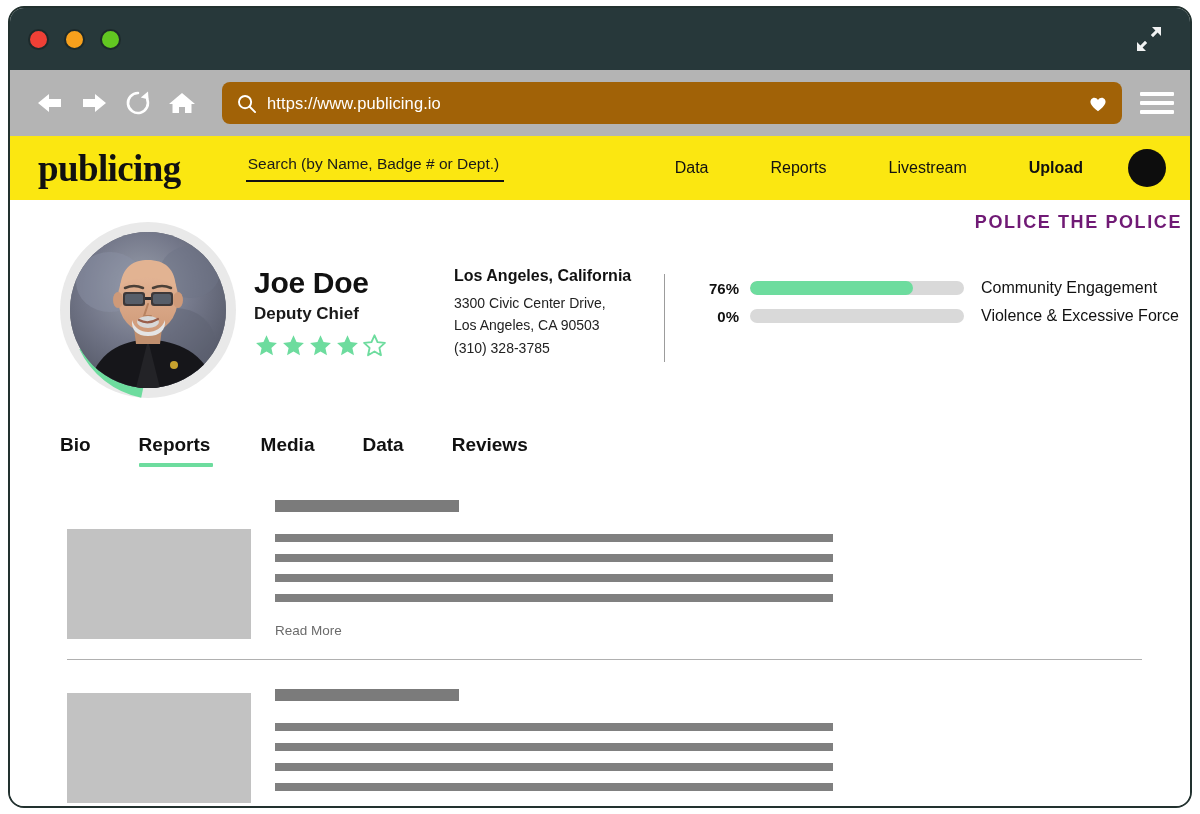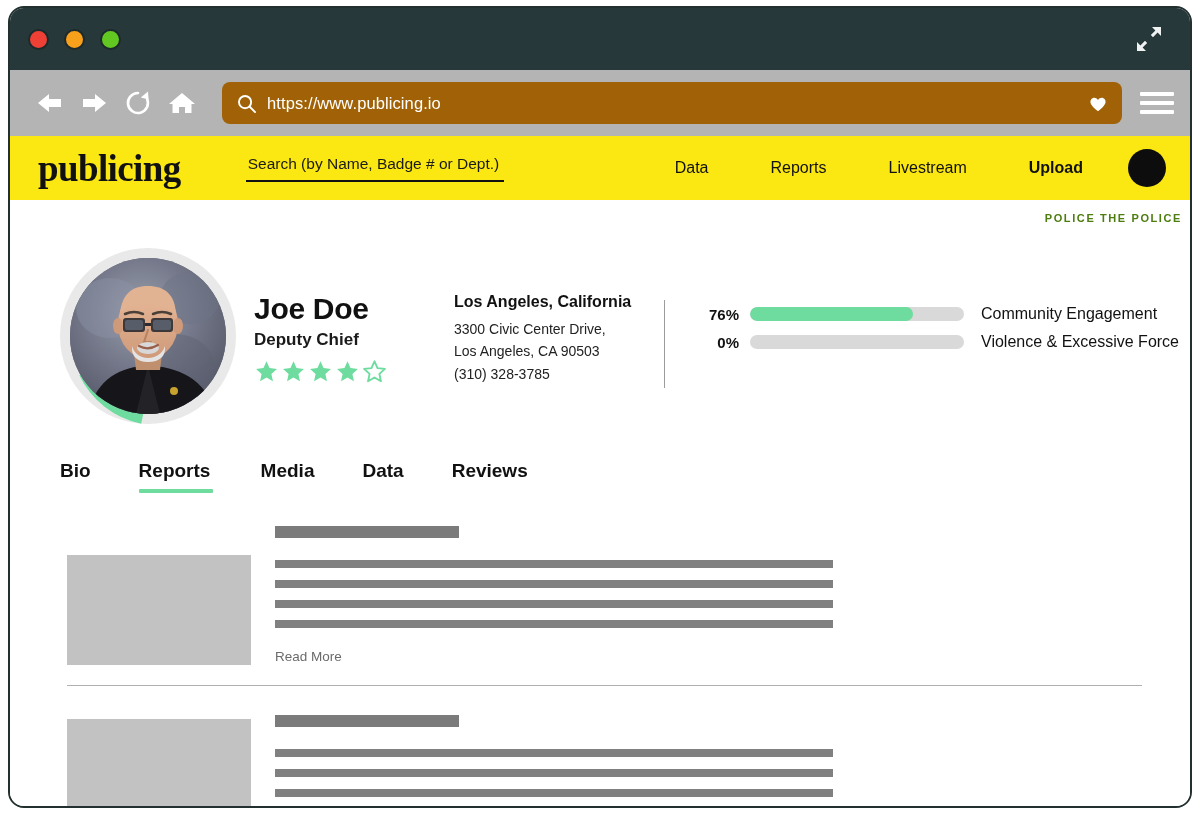--- a/index.html
+++ b/index.html
@@ -153,31 +153,31 @@
     flex: 1 1 auto;
     background: #ffffff;
     position: relative;
     overflow: hidden;
   }
 
   .tagline {
     position: absolute;
     right: 8px;
     top: 12px;
-    font-size: 11px;
+    font-size: 18px;
     font-weight: 700;
     letter-spacing: 1.6px;
-    color: #4d7c0f;
+    color: #701a75;
   }
 
   
   .profile {
     display: flex;
     align-items: flex-start;
-    padding: 48px 0 0 50px;
+    padding: 22px 0 0 50px;
   }
 
   .avatar-wrap {
     position: relative;
     width: 176px; height: 176px;
     flex: 0 0 176px;
   }
   .avatar-ring {
     position: absolute; inset: 0;
     border-radius: 50%;

